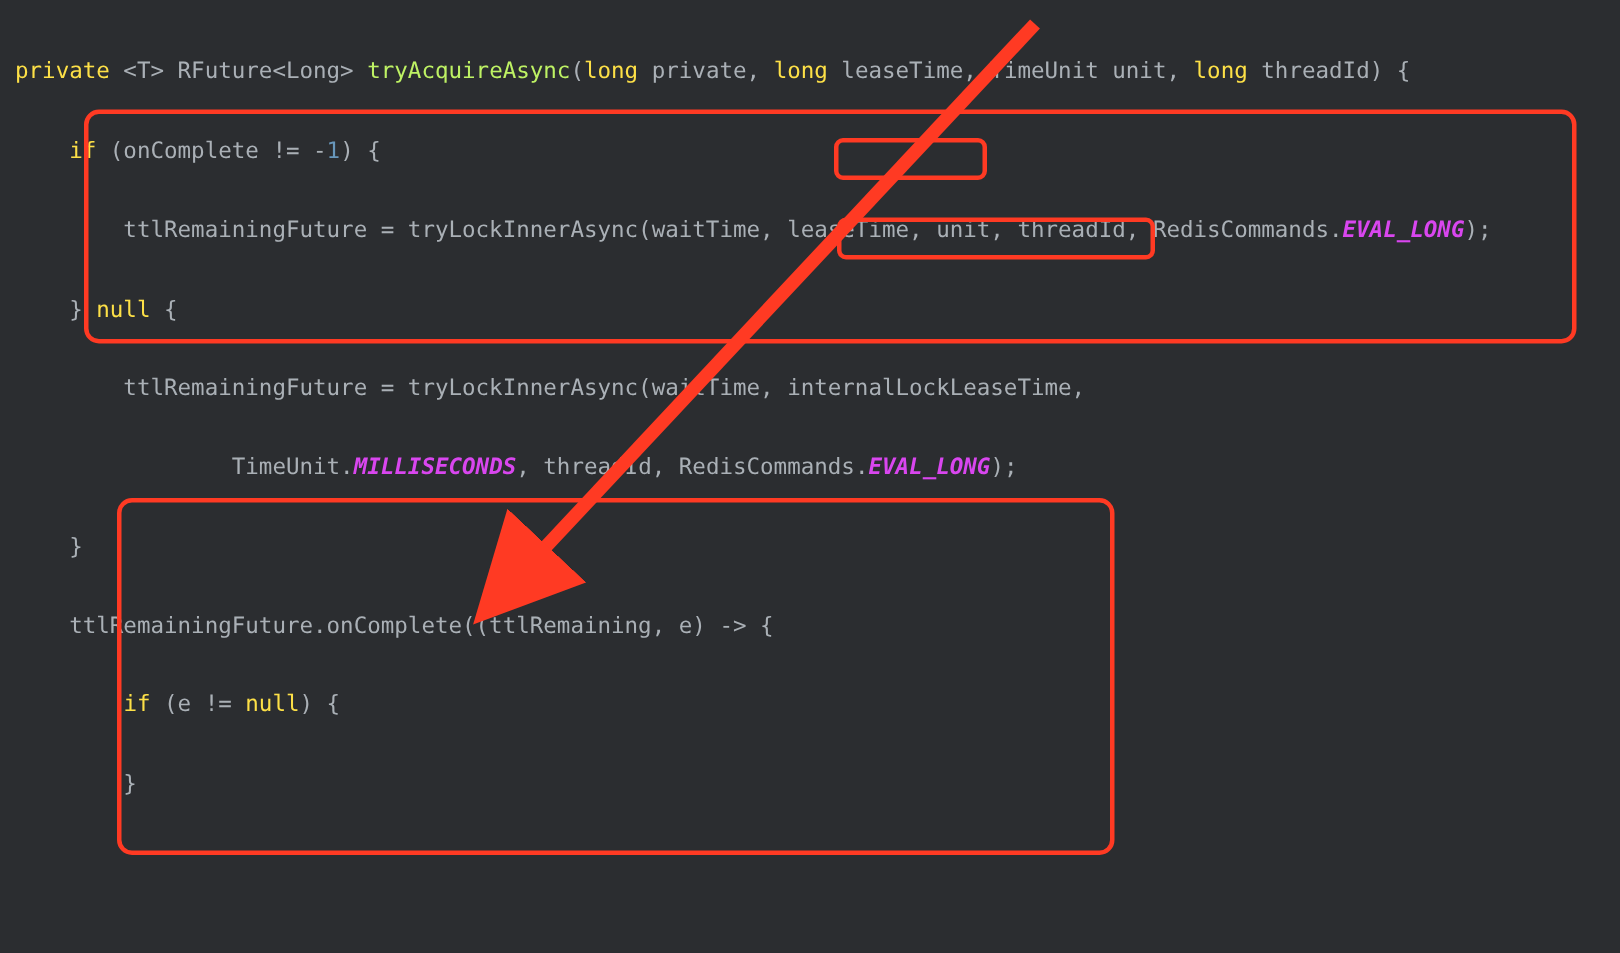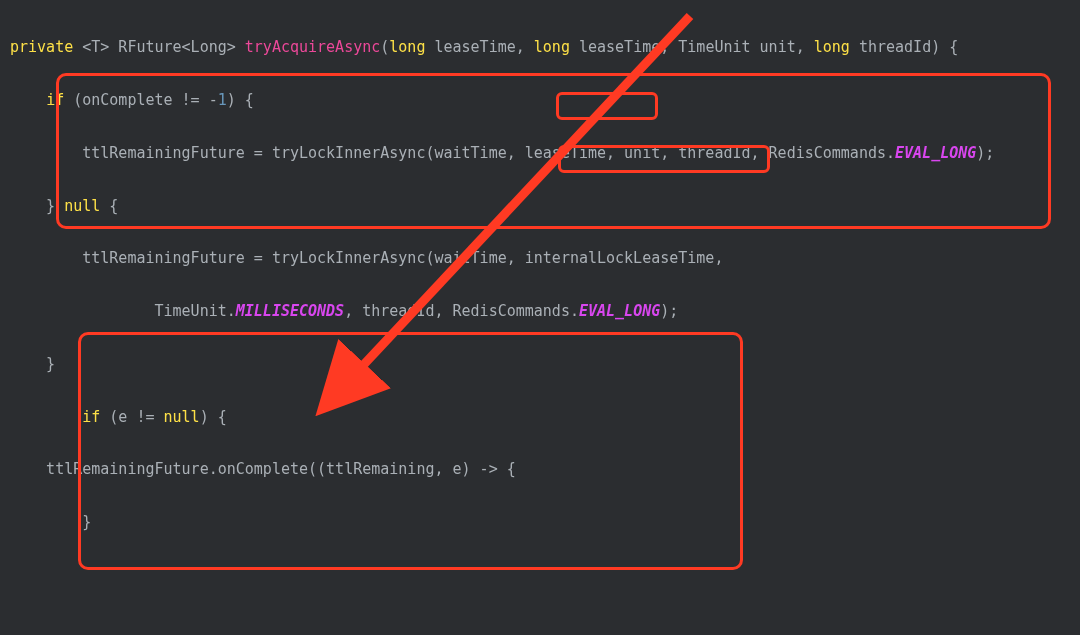--- a/index.html
+++ b/index.html
@@ -13,21 +13,21 @@
     color: #aab0b6;
     overflow: hidden;
     position: relative;
   }
   .code-container {
     padding: 8px 10px 0 10px;
     white-space: pre;
   }
   .line { display: block; height: 26.5px; }
   .kw   { color: #fde047; }
-  .name { color: #ec4899; }
+  .name { color: #bef264; }
   .ital { color: #d946ef; font-style: italic; font-weight: bold; }
   .num  { color: #6897bb; }
 
   
   .box {
     position: absolute;
     border: 3px solid #ff3a23;
     border-radius: 10px;
     pointer-events: none;
   }
@@ -41,29 +41,29 @@
     position: absolute;
     left: 0; top: 0;
     width: 1080px; height: 635px;
     pointer-events: none;
   }
 </style>
 </head>
 <body>
 
 <div class="code-container">
-<span class="line"><span class="kw">private</span><span> &lt;T&gt; RFuture&lt;Long&gt; </span><span class="name">tryAcquireAsync</span><span>(</span><span class="kw">long</span><span> leaseTime, </span><span class="kw">long</span><span> leaseTime, TimeUnit unit, </span><span class="kw">long</span><span> threadId) {</span></span>
+<span class="line"><span class="kw">private</span><span> &lt;T&gt; RFuture&lt;Long&gt; </span><span class="name">tryAcquireAsync</span><span>(</span><span class="kw">long</span><span> private, </span><span class="kw">long</span><span> leaseTime, TimeUnit unit, </span><span class="kw">long</span><span> threadId) {</span></span>
 <span class="line"><span>    </span><span class="kw">if</span><span> (onComplete != -</span><span class="num">1</span><span>) {</span></span>
 <span class="line"><span>        ttlRemainingFuture = tryLockInnerAsync(waitTime, leaseTime, unit, threadId, RedisCommands.</span><span class="ital">EVAL_LONG</span><span>);</span></span>
 <span class="line"><span>    } </span><span class="kw">null</span><span> {</span></span>
 <span class="line"><span>        ttlRemainingFuture = tryLockInnerAsync(waitTime, internalLockLeaseTime,</span></span>
 <span class="line"><span>                TimeUnit.</span><span class="ital">MILLISECONDS</span><span>, threadId, RedisCommands.</span><span class="ital">EVAL_LONG</span><span>);</span></span>
 <span class="line"><span>    }</span></span>
+<span class="line"><span>    ttlRemainingFuture.onComplete((ttlRemaining, e) -&gt; {</span></span>
 <span class="line"><span>        </span><span class="kw">if</span><span> (e != </span><span class="kw">null</span><span>) {</span></span>
-<span class="line"><span>    ttlRemainingFuture.onComplete((ttlRemaining, e) -&gt; {</span></span>
 <span class="line"><span>        }</span></span>
 
 
 
 
 
 
 
 
 

